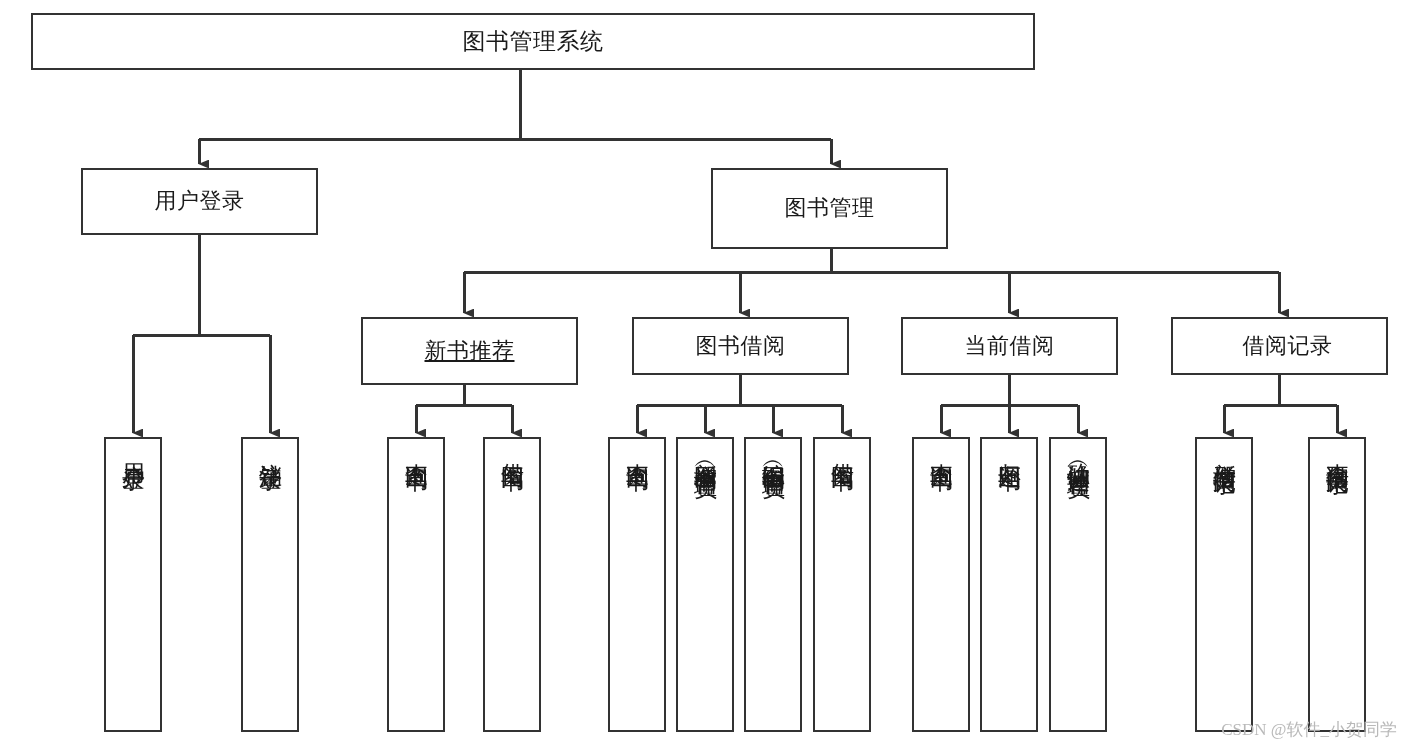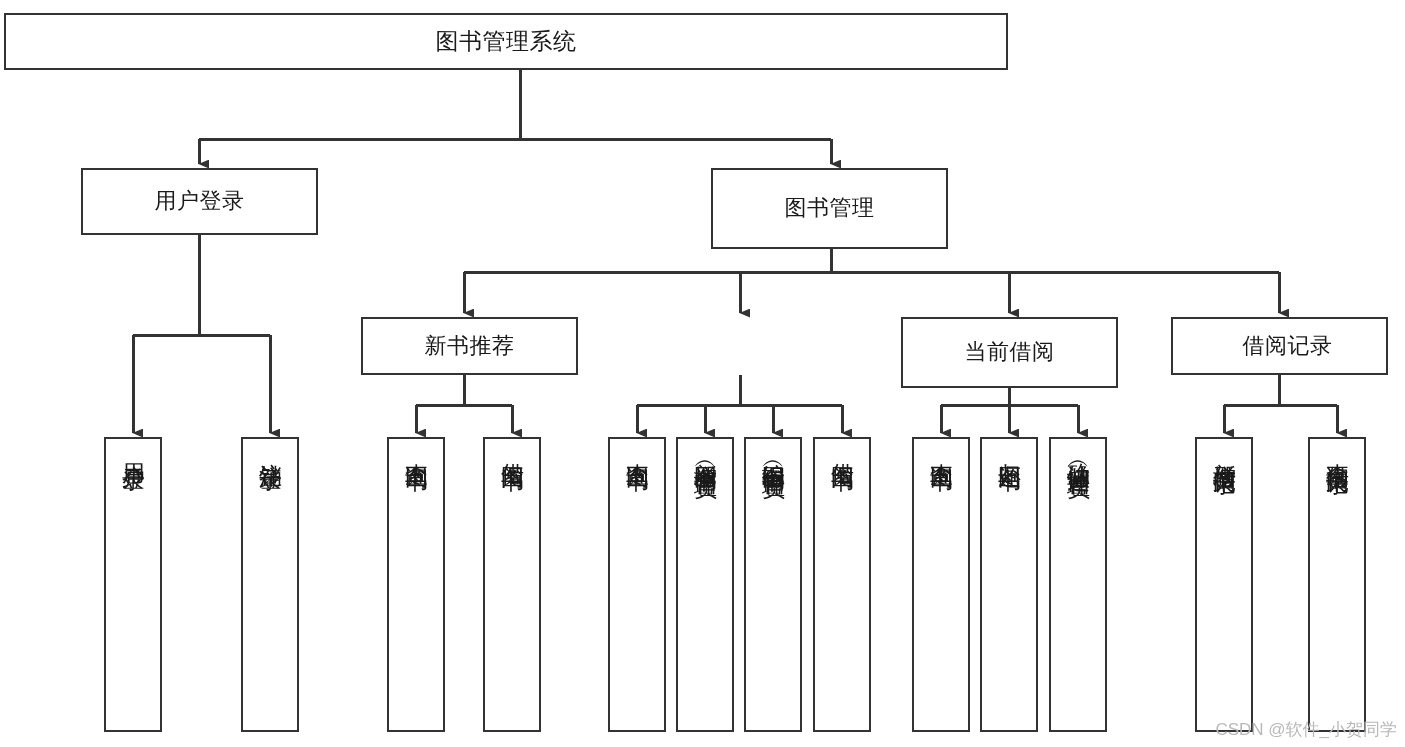--- a/index.html
+++ b/index.html
@@ -64,21 +64,21 @@
     white-space: nowrap;
   }
   .watermark {
     position: absolute;
     right: 8px;
     bottom: 6px;
     font-size: 17px;
     color: #b9b9b9;
     z-index: 5;
     white-space: nowrap;
-    font-family: Liberation Sans, sans-serif;
+    font-family: Liberation Serif, serif;
   }
 </style>
 </head>
 <body>
 
 <div id="diagram-root">
 
   <svg id="edge-layer" viewBox="0 0 1405 747" xmlns="http://www.w3.org/2000/svg">
     <defs>
       <marker id="arrowhead" markerWidth="9" markerHeight="11" refX="4.5" refY="10.2" orient="auto" markerUnits="userSpaceOnUse">
@@ -122,35 +122,38 @@
       <path d="M1009,405 L1009,433" marker-end="url(#arrowhead)"></path>
       <path d="M1078,405 L1078,433" marker-end="url(#arrowhead)"></path>
 
       <path d="M1279,375 L1279,405"></path>
       <path d="M1224,405 L1337,405"></path>
       <path d="M1224,405 L1224,433" marker-end="url(#arrowhead)"></path>
       <path d="M1337,405 L1337,433" marker-end="url(#arrowhead)"></path>
     </g>
   </svg>
 
-  <div class="node horizontal root" style="left:4px; top:13px; width:1004px; height:57px;">
+  <div class="node horizontal root" style="left:31px; top:13px; width:1004px; height:57px;">
     <span class="node-label">图书管理系统</span>
   </div>
 
   <div class="node horizontal" style="left:81px; top:168px; width:237px; height:67px;">
     <span class="node-label">用户登录</span>
   </div>
   <div class="node horizontal" style="left:711px; top:168px; width:237px; height:81px;">
     <span class="node-label">图书管理</span>
   </div>
 
-  <div class="node horizontal" style="left:361px; top:317px; width:217px; height:58px;">
+  <div class="node horizontal" style="left:361px; top:317px; width:217px; height:68px;text-decoration:underline;">
     <span class="node-label">新书推荐</span>
   </div>
-  <div class="node horizontal" style="left:901px; top:317px; width:217px; height:71px;">
+  <div class="node horizontal" style="left:632px; top:317px; width:217px; height:58px;">
+    <span class="node-label">图书借阅</span>
+  </div>
+  <div class="node horizontal" style="left:901px; top:317px; width:217px; height:58px;">
     <span class="node-label">当前借阅</span>
   </div>
   <div class="node horizontal" style="left:1171px; top:317px; width:217px; height:58px;padding-left:16px;">
     <span class="node-label">借阅记录</span>
   </div>
 
   <div class="node vertical" style="left:104px; top:437px; width:58px; height:295px;">
     <span class="node-label">用户登录</span>
   </div>
   <div class="node vertical" style="left:241px; top:437px; width:58px; height:295px;">

